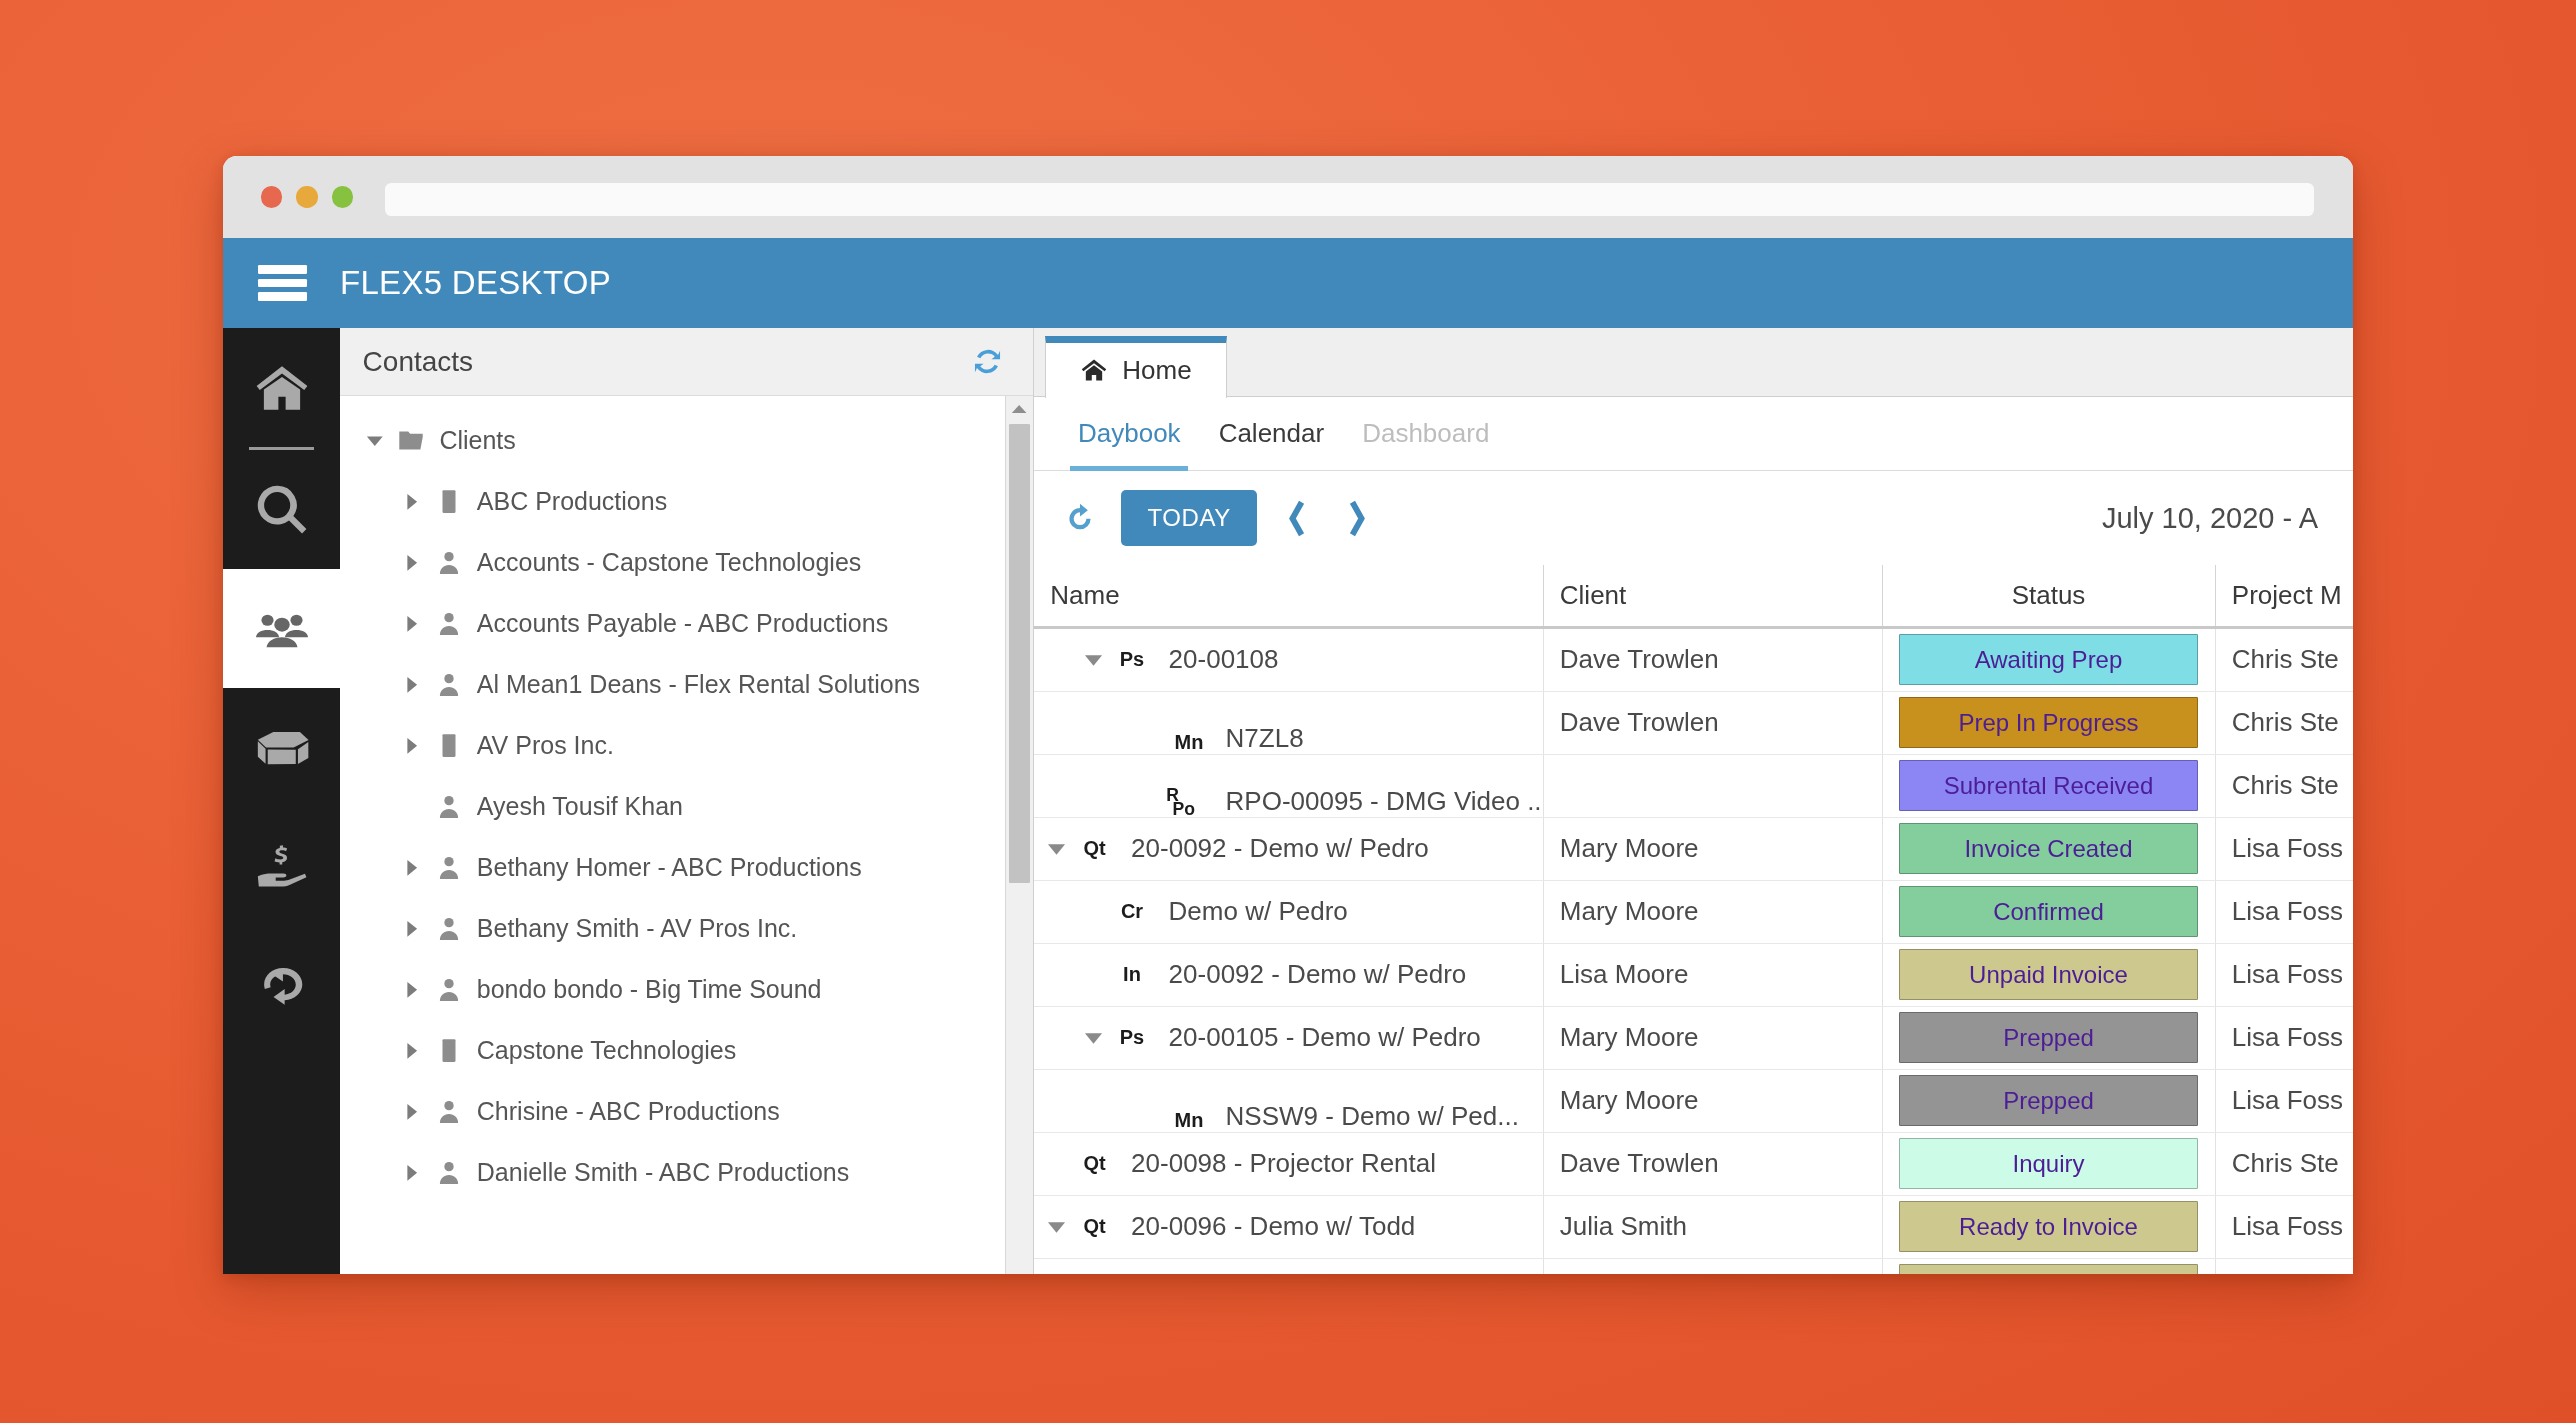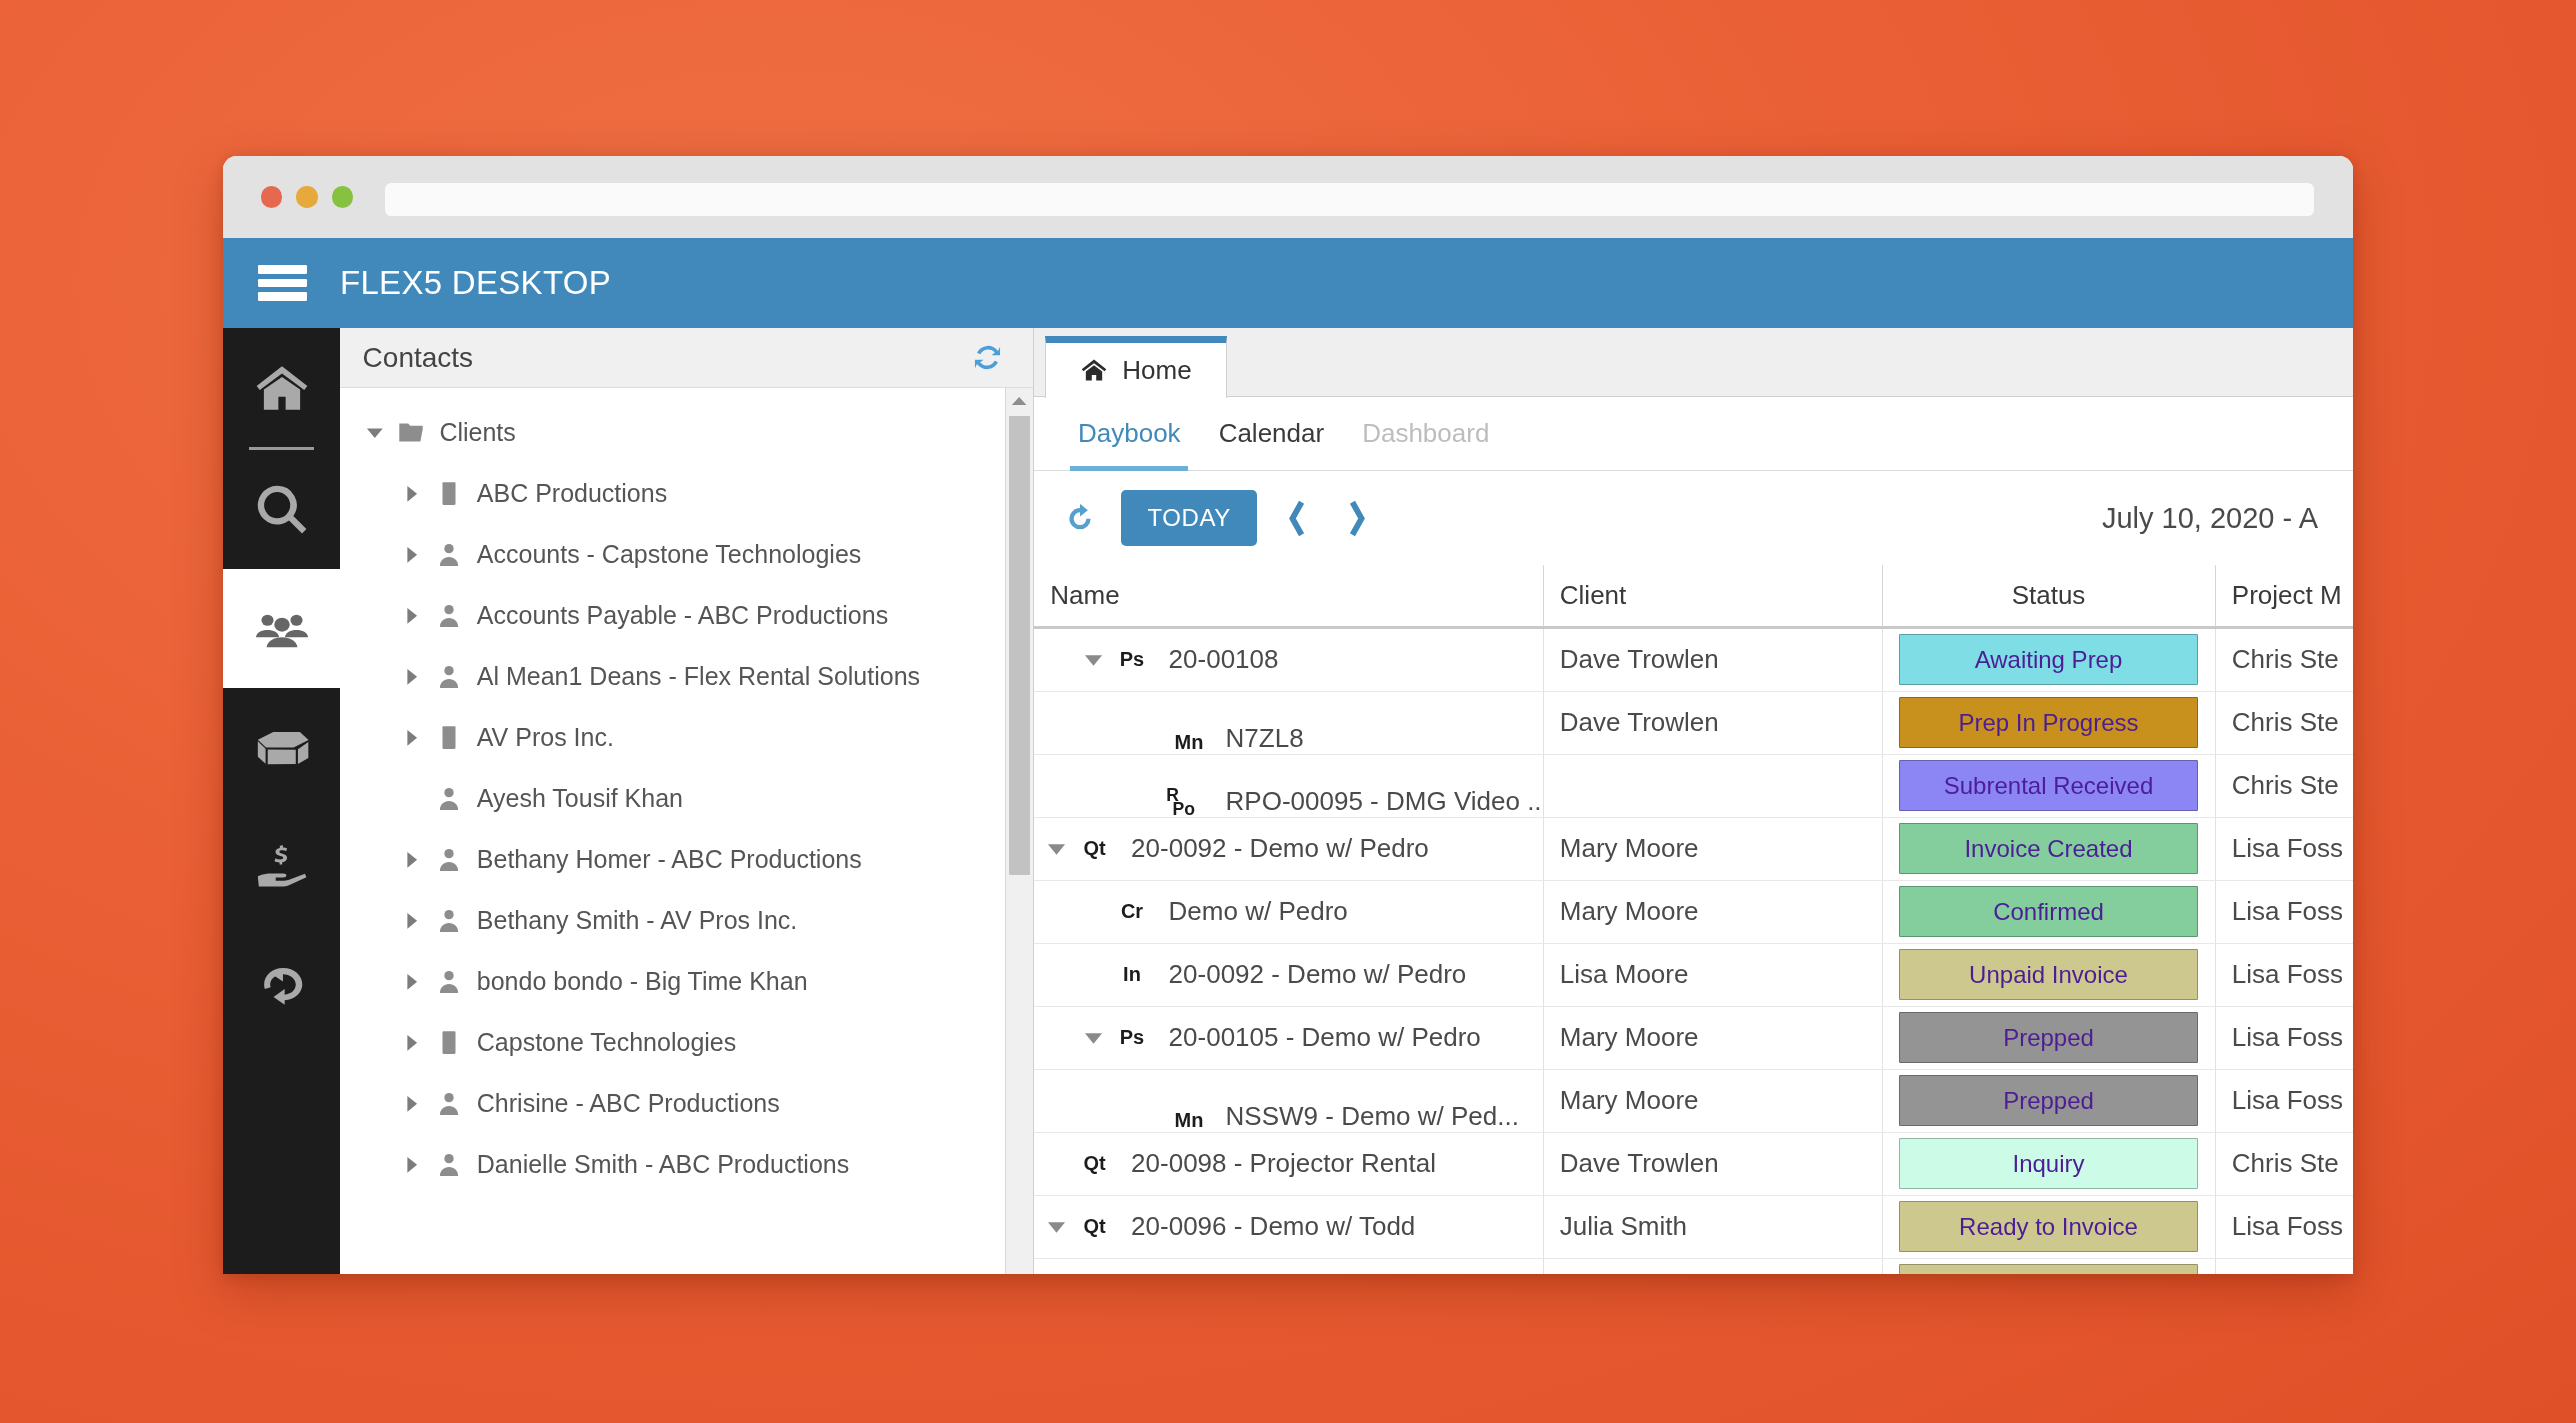--- a/index.html
+++ b/index.html
@@ -57,21 +57,21 @@
   .railitem svg path, .railitem svg circle, .railitem svg rect, .railitem svg polygon { fill: #a9a9a9; }
   .railitem.active { background:#fff; }
   .railitem.active svg path, .railitem.active svg circle,
   .railitem.active svg ellipse { fill:#666; }
   .raildiv { height:0; border-top:3.1px solid #9a9a9a; margin:0 26px; }
 
   
   #contacts { width: 694px; flex:0 0 694px; background:#fff; display:flex; flex-direction:column;
               border-right:1.9px solid #cfcfcf; }
   #contactshead {
-    height: 60px; background:#f0f0f0; border-bottom:1.3px solid #dcdcdc;
+    height: 68px; background:#f0f0f0; border-bottom:1.3px solid #dcdcdc;
     display:flex; align-items:center; justify-content:space-between; padding: 0 28px 0 22.6px;
   }
   #contactstitle { font-size:28px; color:#444; }
   #refreshsmall { width:35px; height:35px; cursor:pointer; }
   #contactsbody { flex:1; position:relative; overflow:hidden; }
   #tree { padding: 14px 0 0 0; }
   .node { display:flex; align-items:center; height:61px; cursor:pointer; font-size:25px; color:#555; }
   .node .tw { width:34px; flex:0 0 34px; display:flex; align-items:center; justify-content:center; }
   .node .tw svg { width:17.6px; height:17.6px; }
   .node .tw svg polygon { fill:#7c7c7c; }
@@ -396,21 +396,21 @@
                 <svg viewBox="0 0 14 20">
                   <polygon points="2,1 13,10 2,19"></polygon>
                 </svg>
               </span>
               <span class="ic">
                 <svg viewBox="0 0 24 24">
                   <circle cx="12" cy="6.6" r="4.3"></circle>
                   <path d="M3.6 22.5c0-4.8 3.7-8.2 8.4-8.2s8.4 3.4 8.4 8.2z"></path>
                 </svg>
               </span>
-              <span class="lbl">bondo bondo - Big Time Khan</span>
+              <span class="lbl">bondo bondo - Big Time Sound</span>
             </div>
             <div class="node lvl1">
               <span class="tw">
                 <svg viewBox="0 0 14 20">
                   <polygon points="2,1 13,10 2,19"></polygon>
                 </svg>
               </span>
               <span class="ic">
                 <svg viewBox="0 0 24 24">
                   <rect x="6" y="1.5" width="12" height="21" rx="1"></rect>

